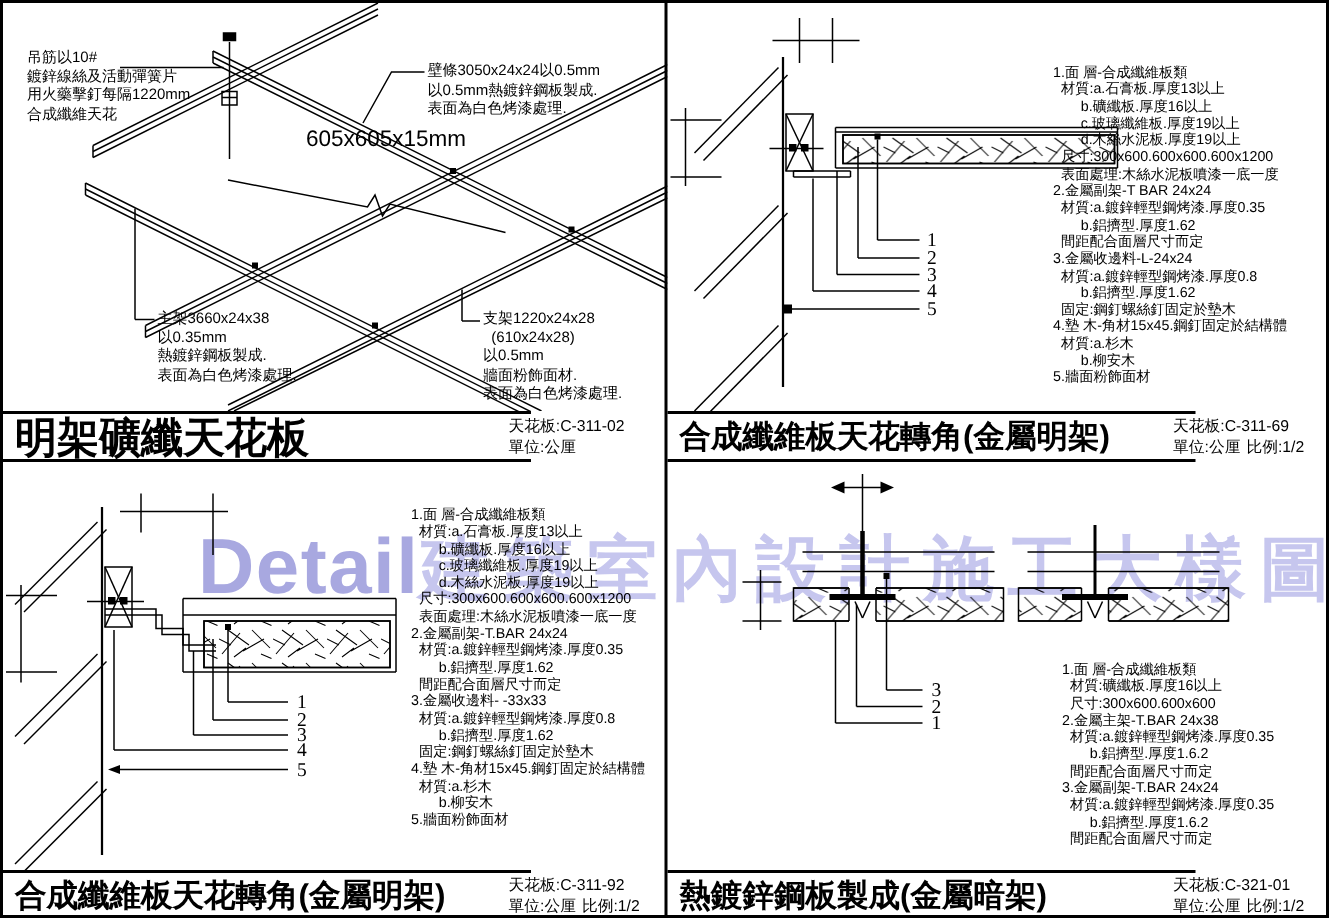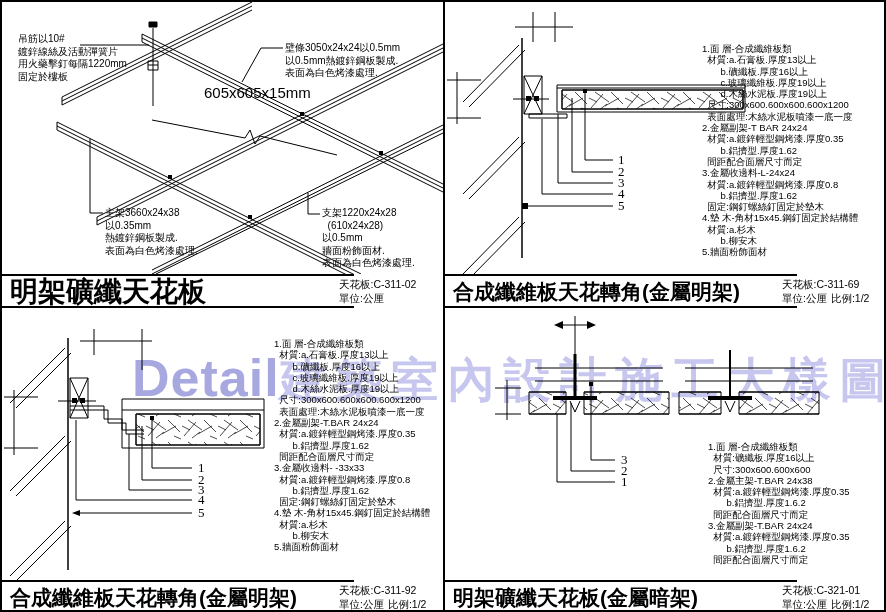--- a/index.html
+++ b/index.html
@@ -98,21 +98,21 @@
         <line x1="88" y1="211" x2="101" y2="211"></line>
           <line x1="88" y1="211" x2="88" y2="137"></line>
         <line x1="318" y1="212" x2="306" y2="212"></line>
           <line x1="306" y1="212" x2="306" y2="191"></line>
       </g>
     </g>
   </svg>
   <div class="ann" style="left:16px;top:31px">吊筋以10#
 鍍鋅線絲及活動彈簧片
 用火藥擊釘每隔1220mm
-固定於樓板</div>
+合成纖維天花</div>
   <div class="ann" style="left:283px;top:40px">壁條3050x24x24以0.5mm
 以0.5mm熱鍍鋅鋼板製成.
 表面為白色烤漆處理.</div>
   <div class="ann" style="left:103px;top:205px">主架3660x24x38
 以0.35mm
 熱鍍鋅鋼板製成.
 表面為白色烤漆處理.</div>
   <div class="ann" style="left:320px;top:205px">支架1220x24x28
   (610x24x28)
 以0.5mm
@@ -390,21 +390,21 @@
 
   <div class="titlebar tb-bottom tb-left">
     <div class="tb-title med">合成纖維板天花轉角(金屬明架)</div>
     <div class="tb-info">
       <div>天花板:C-311-92</div>
       <div><span>單位:公厘</span><span style="margin-left:4px">比例:1/2</span></div>
     </div>
   </div>
 
   <div class="titlebar tb-bottom tb-right">
-    <div class="tb-title med">明架礦纖天花板(金屬暗架)</div>
+    <div class="tb-title med">熱鍍鋅鋼板製成(金屬暗架)</div>
     <div class="tb-info">
       <div>天花板:C-321-01</div>
       <div><span>單位:公厘</span><span style="margin-left:4px">比例:1/2</span></div>
     </div>
   </div>
 
   <div class="divider-v"></div>
 </div>
 
 </body></html>

